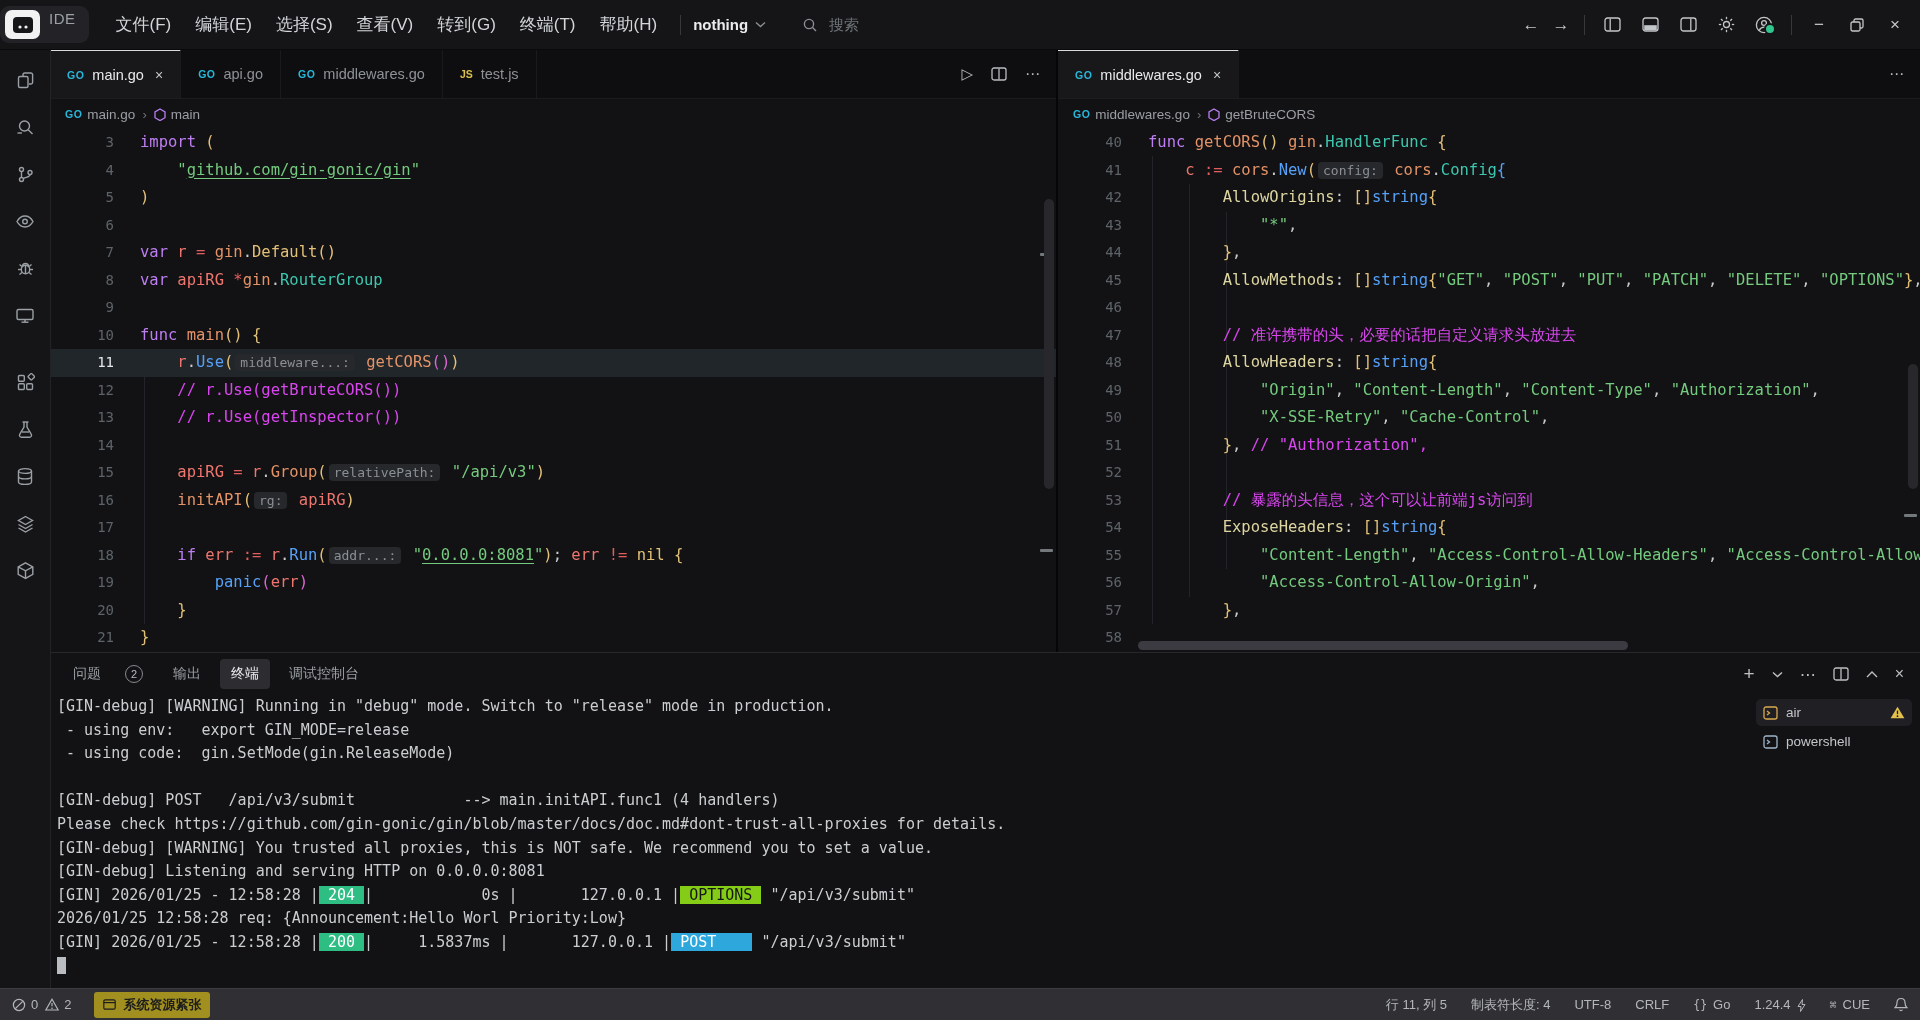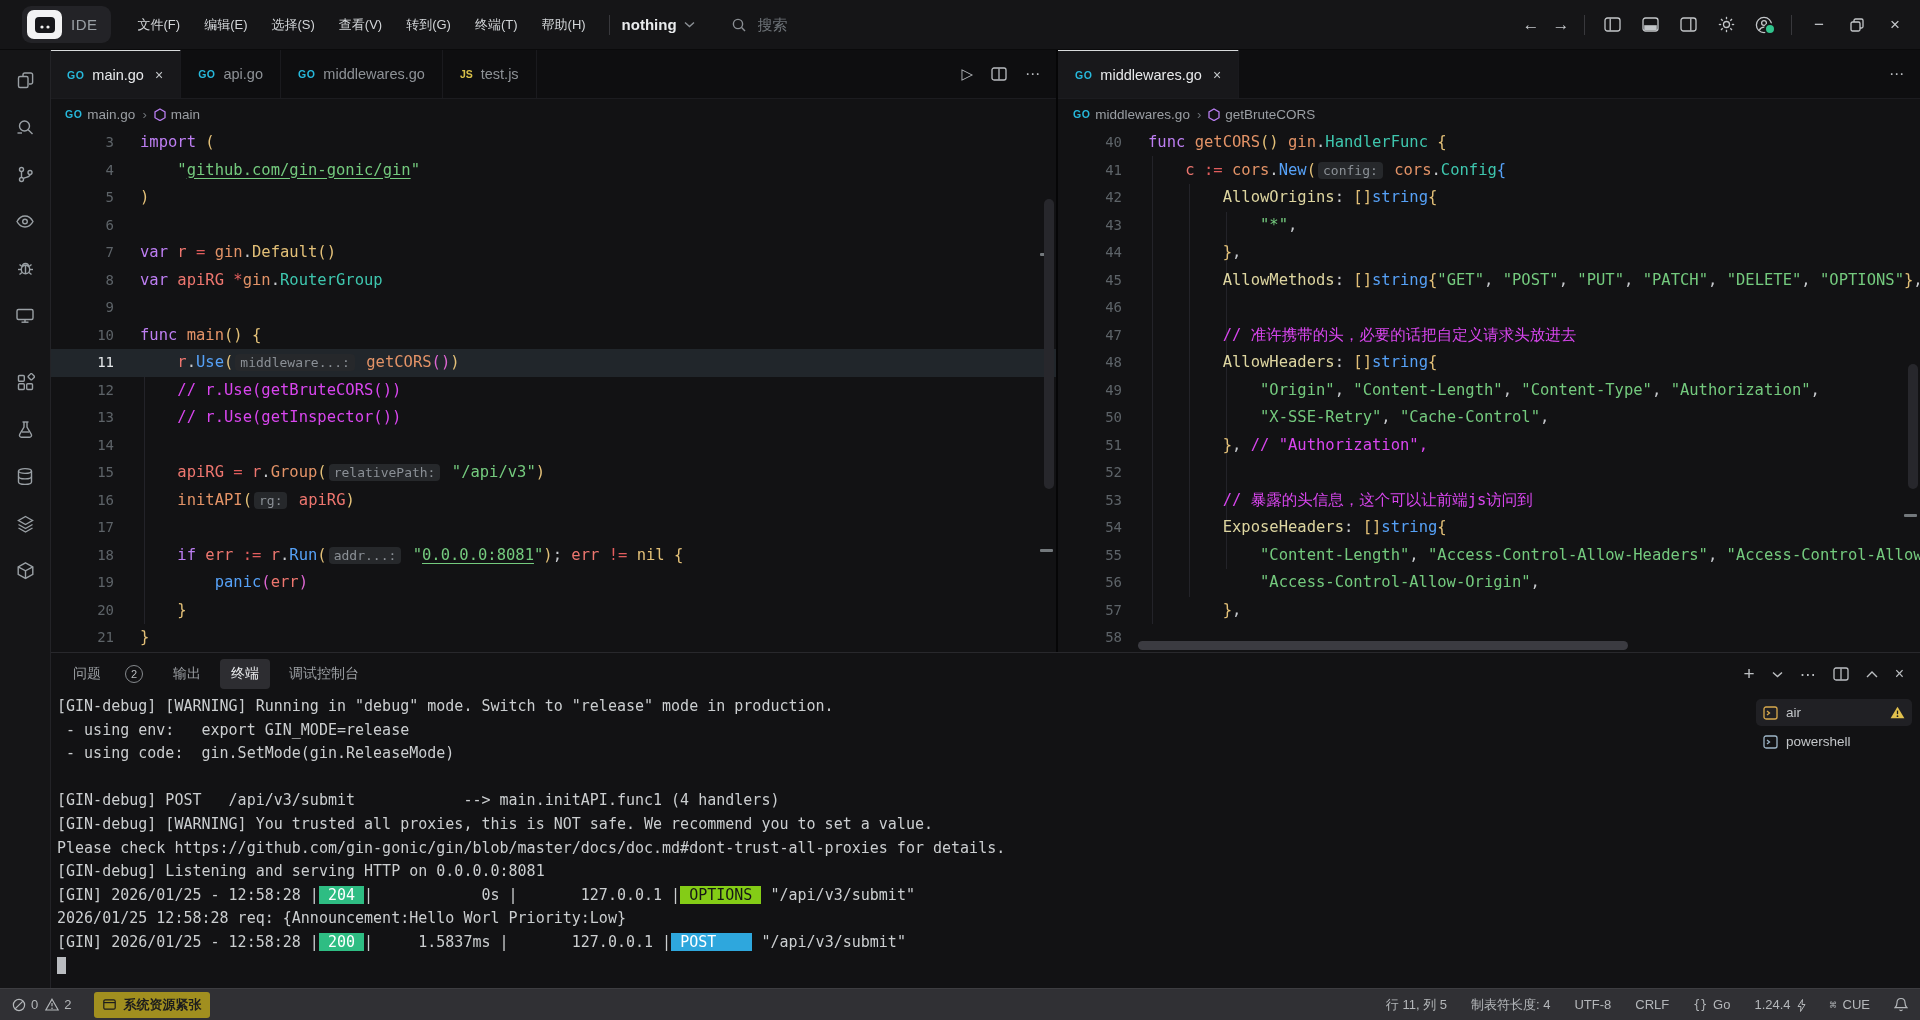--- a/index.html
+++ b/index.html
@@ -3,25 +3,25 @@
 <meta charset="utf-8">
 <style>
   html,body{margin:0;padding:0}
   body{width:1920px;height:1020px;position:relative;overflow:hidden;background:#121214;
        font-family:"Liberation Sans","DejaVu Sans",sans-serif;color:#c9ccce;-webkit-font-smoothing:antialiased}
   svg{display:block}
 
   
   .titlebar{position:absolute;left:0;top:0;width:1920px;height:49px;background:#151517;
             display:flex;align-items:center;border-bottom:1px solid #0a0a0b;z-index:30}
-  .logo-pill{margin-left:22px;display:flex;align-items:center;gap:9px;background:#232327;border-radius:9px;padding:4px 13px 4px 5px}
+  .logo-pill{margin-left:0;display:flex;gap:9px;background:#232327;border-radius:9px;padding:4px 13px 4px 5px}
   .logo-sq{width:35px;height:29px;background:#f2f2f3;border-radius:7px;display:flex;align-items:center;justify-content:center}
   .logo-text{color:#9aa0a5;font-size:15px;letter-spacing:.5px}
   .menus{display:flex;margin-left:16px;gap:2px}
-  .menu-item{padding:5px 11px;font-size:13px;color:#d3d6d9;border-radius:5px;cursor:default}
+  .menu-item{padding:5px 11px;font-size:17px;color:#d3d6d9;border-radius:5px;cursor:default}
   .vsep{width:1px;height:20px;background:#38383c;margin:0 12px}
   .project{font-size:15px;color:#e9ebed;font-weight:700;display:flex;gap:7px;align-items:center}
   .search{margin-left:36px;display:flex;align-items:center;gap:9px}
   .search input{background:transparent;border:none;outline:none;color:#9ea3a7;font-size:15px;width:200px;
                 font-family:"Liberation Sans","DejaVu Sans",sans-serif}
   .search input::placeholder{color:#6d7277}
   .title-right{margin-left:auto;display:flex;align-items:center;margin-right:6px}
   .tbtn{width:38px;height:34px;display:flex;align-items:center;justify-content:center;color:#c3c6c9;font-size:17px;border-radius:5px}
   .tbtn.narrow{width:30px}
   .win-sep{width:1px;height:20px;background:#38383c;margin:0 8px}
@@ -560,22 +560,22 @@
         </svg>
       <span>×</span>
     </div>
   </div>
   <div class="term" id="term">
       <div class="tl"><span>[GIN-debug] [WARNING] Running in "debug" mode. Switch to "release" mode in production.</span></div>
       <div class="tl"><span> - using env:   export GIN_MODE=release</span></div>
       <div class="tl"><span> - using code:  gin.SetMode(gin.ReleaseMode)</span></div>
       <div class="tl"></div>
       <div class="tl"><span>[GIN-debug] POST   /api/v3/submit            --&gt; main.initAPI.func1 (4 handlers)</span></div>
+      <div class="tl"><span>Please check https://github.com/gin-gonic/gin/blob/master/docs/doc.md#dont-trust-all-proxies for details.</span></div>
       <div class="tl"><span>[GIN-debug] [WARNING] You trusted all proxies, this is NOT safe. We recommend you to set a value.</span></div>
-      <div class="tl"><span>Please check https://github.com/gin-gonic/gin/blob/master/docs/doc.md#dont-trust-all-proxies for details.</span></div>
       <div class="tl"><span>[GIN-debug] Listening and serving HTTP on 0.0.0.0:8081</span></div>
       <div class="tl"><span>[GIN] 2026/01/25 - 12:58:28 |</span><span class="sg-g"> 204 </span><span>|            0s |       127.0.0.1 |</span><span class="sg-w"> OPTIONS </span><span> "/api/v3/submit"</span></div>
       <div class="tl"><span>2026/01/25 12:58:28 req: {Announcement:Hello Worl Priority:Low}</span></div>
       <div class="tl"><span>[GIN] 2026/01/25 - 12:58:28 |</span><span class="sg-g"> 200 </span><span>|     1.5837ms |       127.0.0.1 |</span><span class="sg-b"> POST    </span><span> "/api/v3/submit"</span></div>
       <div class="tl"><span class="cursor"></span></div>
     </div>
   <div class="term-side" id="termside">
       <div class="ts-row sel">
         <span>
           <svg width="15" height="14" viewBox="0 0 15 14">

